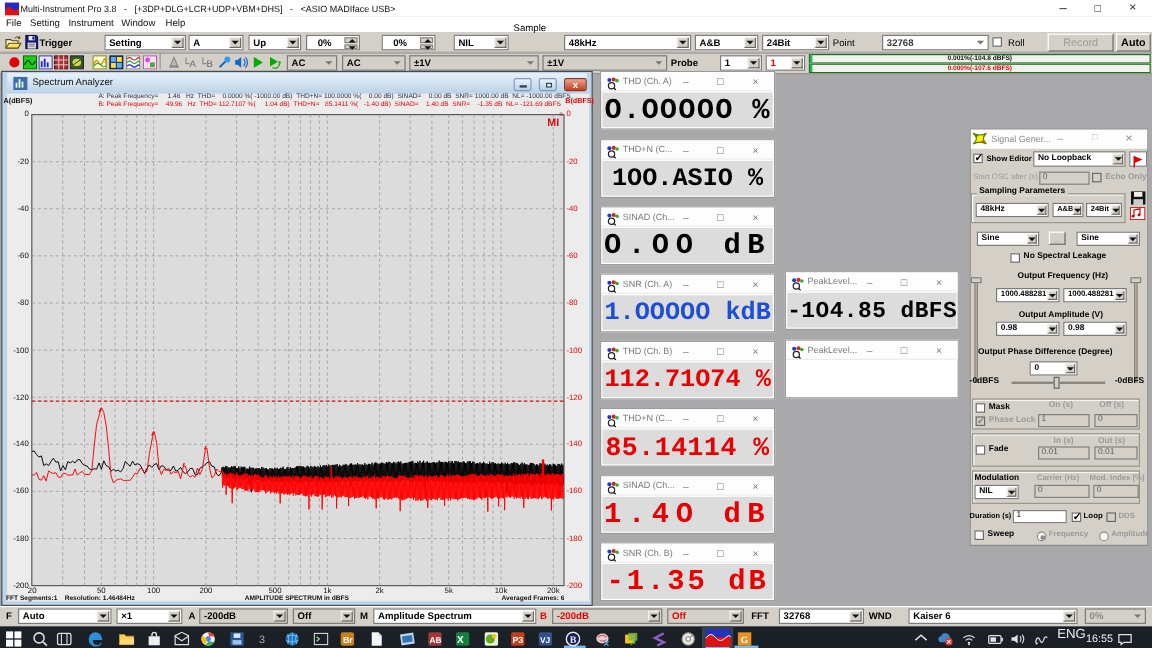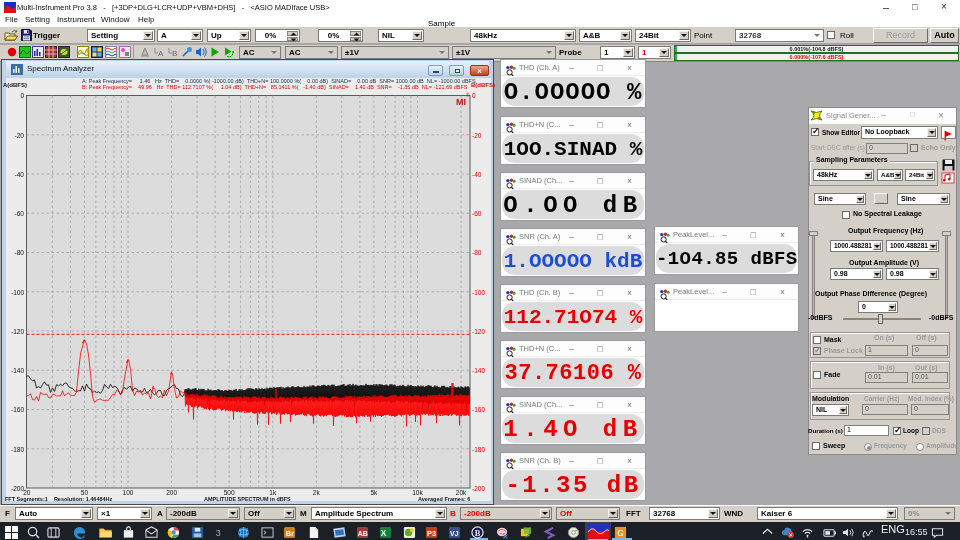--- a/index.html
+++ b/index.html
@@ -15,21 +15,21 @@
 .rad { position:absolute; width:8px; height:8px; border-radius:50%; background:#fff; border:1px solid #8a8a8a; }
 .rad.sel:after { content:""; position:absolute; left:2px; top:2px; width:4px; height:4px; border-radius:50%; background:#8a8a8a; }
 .tbx { position:absolute; height:11px; background:#fff; border:1px solid #808080; font-size:7px; padding-left:2px; }
 .tbx.dis { background:#d4d0c8; color:#555; }
 .grp { position:absolute; border:1px solid #9a968e; box-shadow:1px 1px 0 #fff inset; }
 .mp { position:absolute; background:#fff; border:1px solid #9b9b9b; height:49px; }
 .mpt { position:relative; height:16px; background:#fdfdfd; border-bottom:1px solid #ececec; }
 .mic { position:absolute; left:4px; top:2px; }
 .mtt { position:absolute; left:18px; top:3px; font-size:7.5px; color:#7a7a7a; }
 .mbn { position:absolute; top:3px; font-size:8.5px; color:#7a7a7a; }
-.mpv { position:absolute; left:1px; right:1px; top:17px; bottom:1px; background:#dcdcdc; font-family:"Liberation Mono", monospace; font-weight:bold; text-align:center; line-height:31px; white-space:nowrap; overflow:hidden;border-radius:13px; }
+.mpv { position:absolute; left:1px; right:1px; top:17px; bottom:1px; background:#dcdcdc; font-family:"Liberation Mono", monospace; font-weight:bold; text-align:center; line-height:31px; white-space:nowrap; overflow:hidden; }
 .yl { position:absolute; left:2px; width:22px; font-size:6.5px; color:#111; text-align:right; }
 .yr { position:absolute; left:472px; font-size:6.5px; color:#e80000; }
 .xl { position:absolute; top:489px; width:20px; text-align:center; font-size:6.5px; color:#111; }
 </style></head><body>
 <div id="root">
 
 <div style="position:absolute;left:0;top:0;width:960px;height:14px;background:#fff">
  <svg style="position:absolute;left:4px;top:2px" width="12" height="11" viewBox="0 0 12 11">
   <rect x="0" y="0" width="12" height="11" fill="#e01010"></rect>
   <path d="M0 7 Q3 1.5 6 5 Q9 8.5 12 4 V0 H0Z" fill="#1b2ccc"></path>
@@ -395,21 +395,21 @@
             <circle cx="6.4" cy="2.2" r="1.7" fill="#cf241b"></circle>
             <circle cx="9.2" cy="3.2" r="1.5" fill="#2eae35"></circle>
             <circle cx="4.6" cy="7.4" r="2.6" fill="none" stroke="#222" stroke-width="1"></circle>
             <line x1="6.4" y1="9.2" x2="8.2" y2="11" stroke="#222" stroke-width="1.2"></line>
           </svg></span>
         <span class="mtt">THD+N (C...</span>
   <span class="mbn" style="right:71px">–</span>
         <span class="mbn" style="right:42px;font-size:9px">□</span>
         <span class="mbn" style="right:13px">×</span>
       </div>
- <div class="mpv" style="color:#000;font-size:21px;letter-spacing:0.0px">1OO.SINAD %</div>
+ <div class="mpv" style="color:#000;font-size:21px;letter-spacing:0.0px">1OO.ASIO %</div>
 </div>
     <div class="mp" style="left:500px;top:172px;width:146px">
  <div class="mpt">
         <span class="mic"><svg width="11" height="11" viewBox="0 0 11 11">
             <circle cx="2.8" cy="2.6" r="1.7" fill="#2237c9"></circle>
             <circle cx="6.4" cy="2.2" r="1.7" fill="#cf241b"></circle>
             <circle cx="9.2" cy="3.2" r="1.5" fill="#2eae35"></circle>
             <circle cx="4.6" cy="7.4" r="2.6" fill="none" stroke="#222" stroke-width="1"></circle>
             <line x1="6.4" y1="9.2" x2="8.2" y2="11" stroke="#222" stroke-width="1.2"></line>
           </svg></span>
@@ -459,21 +459,21 @@
             <circle cx="6.4" cy="2.2" r="1.7" fill="#cf241b"></circle>
             <circle cx="9.2" cy="3.2" r="1.5" fill="#2eae35"></circle>
             <circle cx="4.6" cy="7.4" r="2.6" fill="none" stroke="#222" stroke-width="1"></circle>
             <line x1="6.4" y1="9.2" x2="8.2" y2="11" stroke="#222" stroke-width="1.2"></line>
           </svg></span>
         <span class="mtt">THD+N (C...</span>
   <span class="mbn" style="right:71px">–</span>
         <span class="mbn" style="right:42px;font-size:9px">□</span>
         <span class="mbn" style="right:13px">×</span>
       </div>
- <div class="mpv" style="color:#e80000;font-size:22px;letter-spacing:0.5px">37.76106 %</div>
+ <div class="mpv" style="color:#e80000;font-size:22px;letter-spacing:0.5px">85.14114 %</div>
 </div>
     <div class="mp" style="left:500px;top:396px;width:146px">
  <div class="mpt">
         <span class="mic"><svg width="11" height="11" viewBox="0 0 11 11">
             <circle cx="2.8" cy="2.6" r="1.7" fill="#2237c9"></circle>
             <circle cx="6.4" cy="2.2" r="1.7" fill="#cf241b"></circle>
             <circle cx="9.2" cy="3.2" r="1.5" fill="#2eae35"></circle>
             <circle cx="4.6" cy="7.4" r="2.6" fill="none" stroke="#222" stroke-width="1"></circle>
             <line x1="6.4" y1="9.2" x2="8.2" y2="11" stroke="#222" stroke-width="1.2"></line>
           </svg></span>

